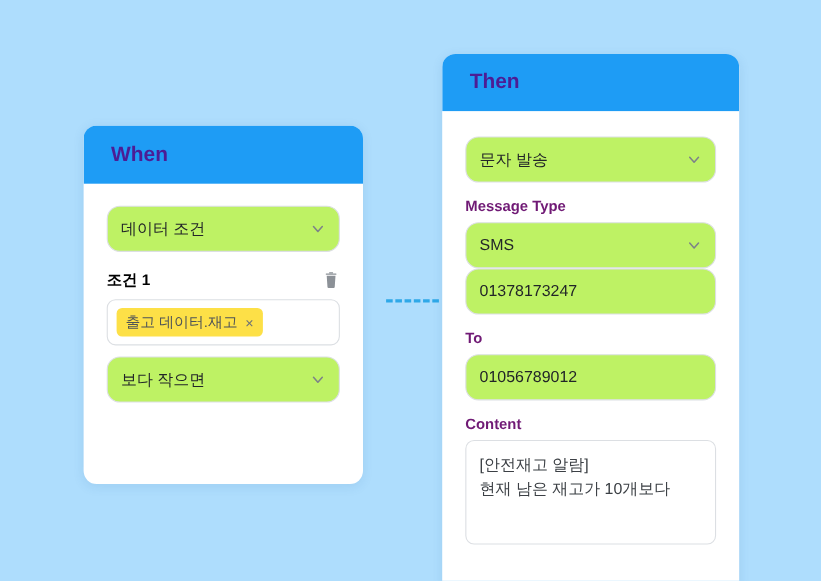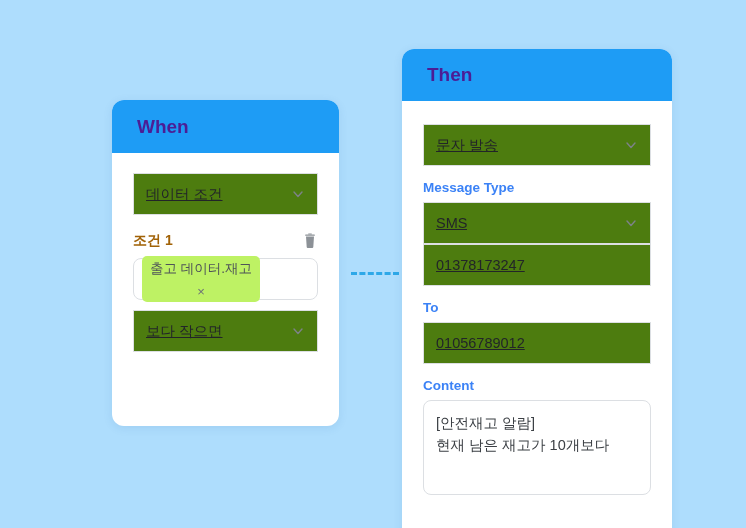--- a/index.html
+++ b/index.html
@@ -18,24 +18,23 @@
   
   .panel {
     position: absolute;
     background: #ffffff;
     border-radius: 12px;
     box-shadow: 0 2px 10px rgba(30,90,150,0.10);
     overflow: hidden;
   }
   #when-panel {
     left: 76px;
-    top: 100px;
-    width: 227px;
+    top: 114px;
+    width: 254px;
     height: 326px;
-    margin-left: 36px;
   }
   #then-panel {
     left: 402px;
     top: 49px;
     width: 270px;
     height: 500px;
   }
 
   .panel-header {
     background: #1e9cf5;
@@ -58,30 +57,29 @@
   .panel-body {
     padding: 20px 21px 0 21px;
   }
   #then-panel .panel-body { padding-top: 23px; }
 
   
   .control {
     width: 100%;
     height: 42px;
     border: 1px solid #dcdfe3;
-    border-radius: 0;
-    background: #4d7c0f;
+    border-radius: 12px;
+    background: #bef264;
     display: flex;
     align-items: center;
     padding: 0 12px;
     font-size: 14.5px;
     color: #222528;
     position: relative;
     margin-bottom: 0;
-    text-decoration: underline;
   }
   .control.select { padding-right: 34px; }
   .control .value {
     white-space: nowrap;
     overflow: hidden;
     text-overflow: ellipsis;
   }
   .chevron {
     position: absolute;
     right: 12px;
@@ -90,35 +88,35 @@
     width: 14px;
     height: 14px;
     display: block;
     color: #7d8288;
   }
   .chevron svg { display: block; }
 
   .field-label {
     font-size: 13.5px;
     font-weight: bold;
-    color: #3b82f6;
+    color: #701a75;
     margin: 14px 0 7px 0;
   }
 
   
   .cond-row {
     display: flex;
     align-items: center;
     justify-content: space-between;
     margin: 17px 0 8px 0;
   }
   .cond-title {
     font-size: 14px;
     font-weight: bold;
-    color: #a16207;
+    color: #000000;
   }
   .trash-btn {
     width: 16px;
     height: 16px;
     color: #8c9197;
     cursor: pointer;
     display: block;
   }
   .trash-btn svg { display: block; }
 
@@ -129,26 +127,25 @@
     border-radius: 8px;
     background: #ffffff;
     display: flex;
     align-items: center;
     padding: 0 8px;
   }
   .chip {
     display: inline-flex;
     align-items: center;
     gap: 7px;
-    background: #bef264;
+    background: #fde047;
     border-radius: 5px;
     padding: 4px 8px;
     font-size: 13.5px;
     color: #4e5358;
-    flex-direction: column;
   }
   .chip .chip-x {
     font-size: 13px;
     color: #6c7177;
     line-height: 1;
     cursor: pointer;
   }
 
   .spacer-10 { height: 10px; }
 

